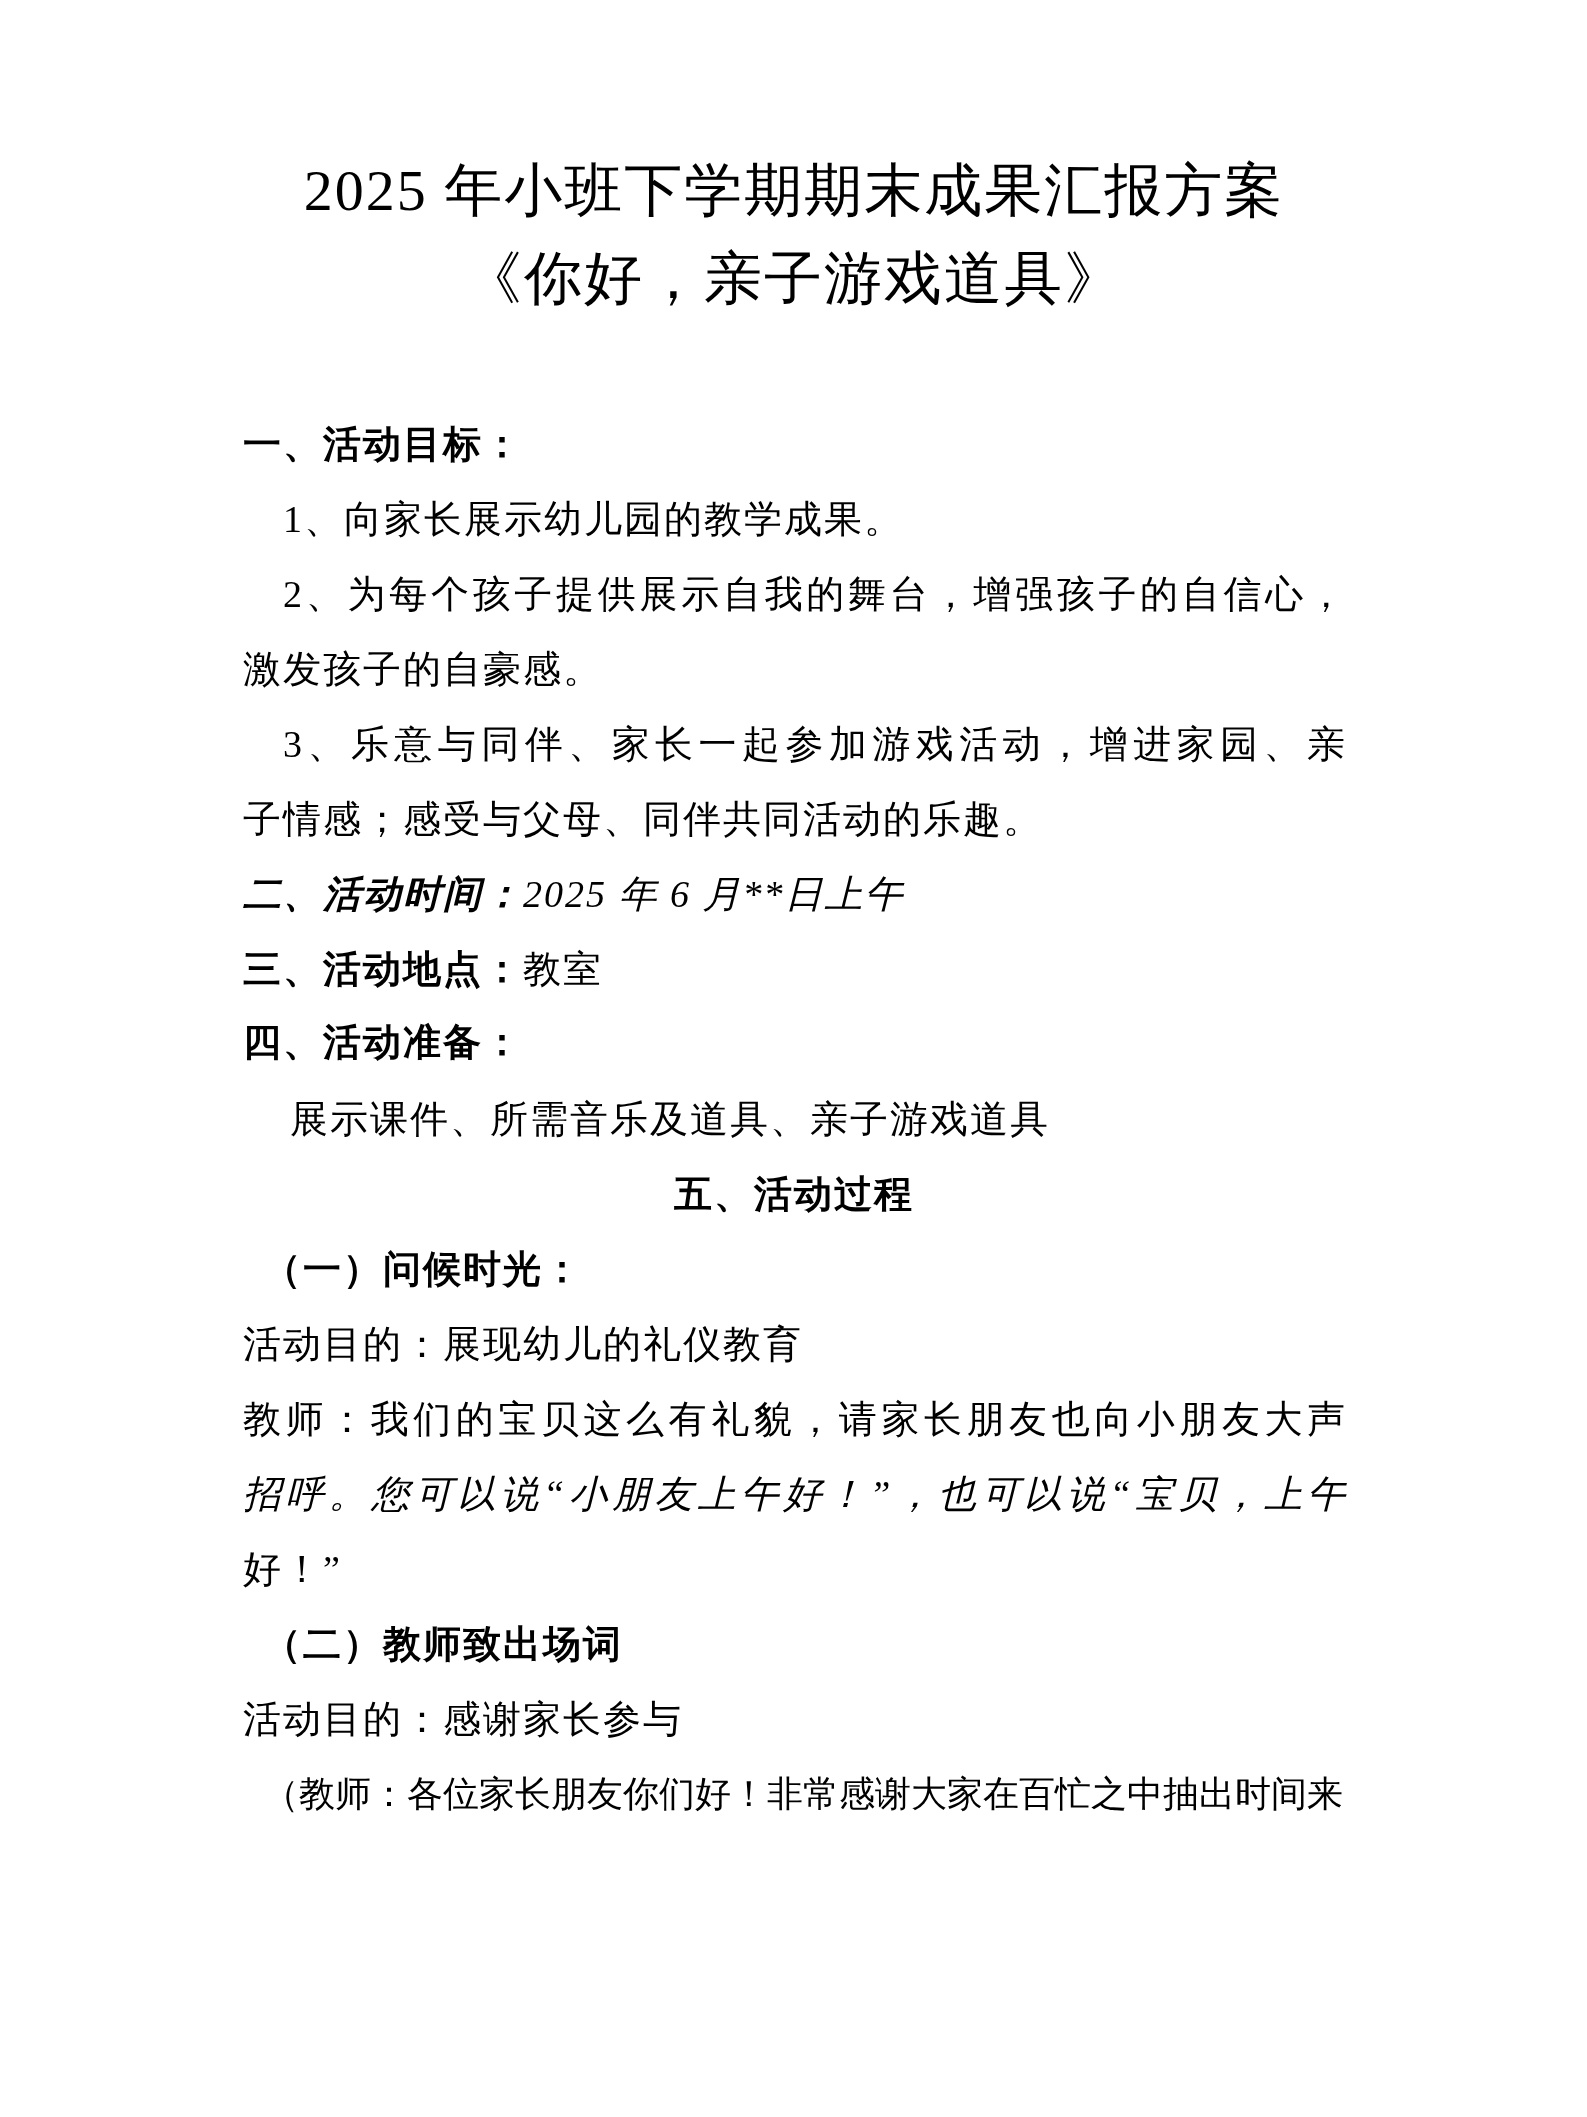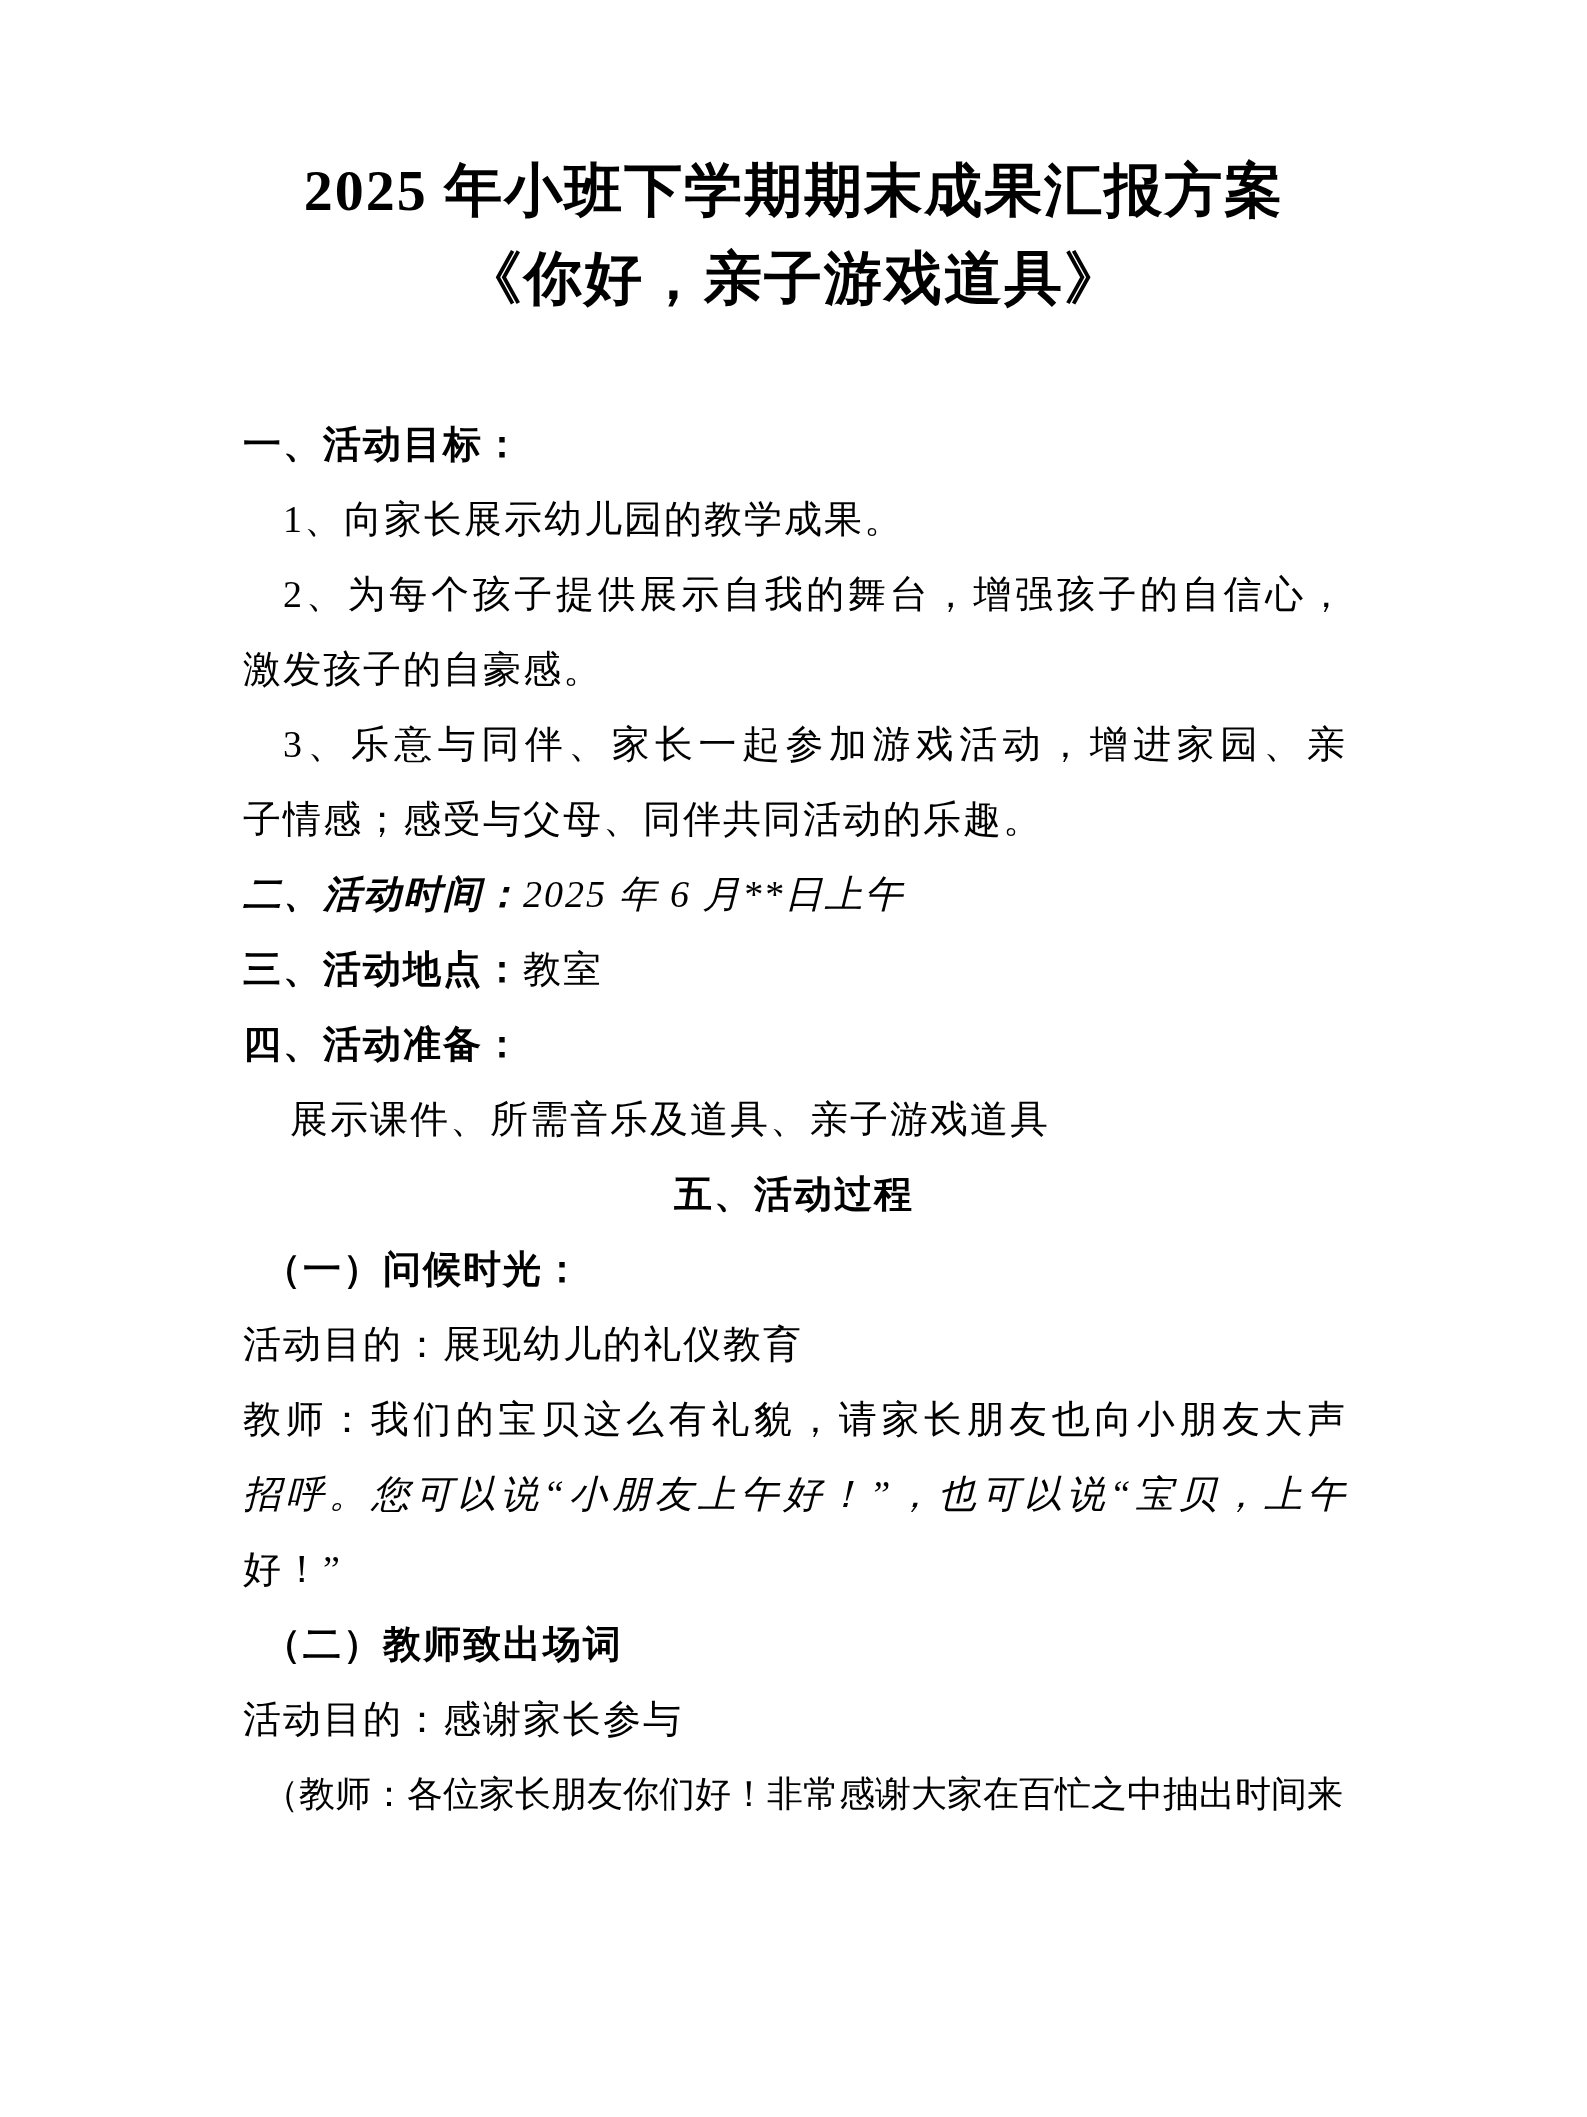--- a/index.html
+++ b/index.html
@@ -18,21 +18,21 @@
     overflow: hidden;
     box-sizing: border-box;
     padding: 147px 242px 0 243px;
   }
   .title-block {
     width: 100%;
     text-align: center;
   }
   .title-line {
     font-size: 58px;
-    font-weight: bold;
+    font-weight: normal;
     line-height: 88px;
     letter-spacing: 2px;
     white-space: nowrap;
   }
   .doc-body {
     margin-top: 84px;
     width: 1102px;
   }
   .line {
     font-size: 38px;
@@ -65,21 +65,21 @@
   </div>
   <div class="doc-body">
       <div class="line" style="text-indent: 0px;"><span class="b">一、活动目标：</span></div>
       <div class="line" style="text-indent: 40px;"><span>1、向家长展示幼儿园的教学成果。</span></div>
       <div class="line fill" style="text-indent: 40px;"><span>2、为每个孩子提供展示自我的舞台，增强孩子的自信心，</span></div>
       <div class="line" style="text-indent: 0px;"><span>激发孩子的自豪感。</span></div>
       <div class="line fill" style="text-indent: 40px;"><span>3、乐意与同伴、家长一起参加游戏活动，增进家园、亲</span></div>
       <div class="line" style="text-indent: 0px;"><span>子情感；感受与父母、同伴共同活动的乐趣。</span></div>
       <div class="line" style="text-indent: 0px; font-style: italic;"><span class="b">二、活动时间：</span><span>2025 年 6 月**日上午</span></div>
       <div class="line" style="text-indent: 0px;"><span class="b">三、活动地点：</span><span>教室</span></div>
-      <div class="line" style="text-indent: 0px;"><span class="b">四、活动准备：</span></div>
+      <div class="line" style="text-indent: 0px; font-family: Liberation Mono, monospace;"><span class="b">四、活动准备：</span></div>
       <div class="line" style="text-indent: 47px;"><span>展示课件、所需音乐及道具、亲子游戏道具</span></div>
       <div class="line" style="text-indent: 0px; text-align: center;"><span class="b">五、活动过程</span></div>
       <div class="line" style="text-indent: 20px;"><span class="b">（一）问候时光：</span></div>
       <div class="line" style="text-indent: 0px;"><span>活动目的：展现幼儿的礼仪教育</span></div>
       <div class="line fill" style="text-indent: 0px;"><span>教师：我们的宝贝这么有礼貌，请家长朋友也向小朋友大声</span></div>
       <div class="line fill" style="text-indent: 0px; font-style: italic;"><span>招呼。您可以说“小朋友上午好！”，也可以说“宝贝，上午</span></div>
       <div class="line" style="text-indent: 0px;"><span>好！”</span></div>
       <div class="line" style="text-indent: 20px;"><span class="b">（二）教师致出场词</span></div>
       <div class="line" style="text-indent: 0px;"><span>活动目的：感谢家长参与</span></div>
       <div class="line small" style="text-indent: 20px;"><span>（教师：各位家长朋友你们好！非常感谢大家在百忙之中抽出时间来</span></div>

